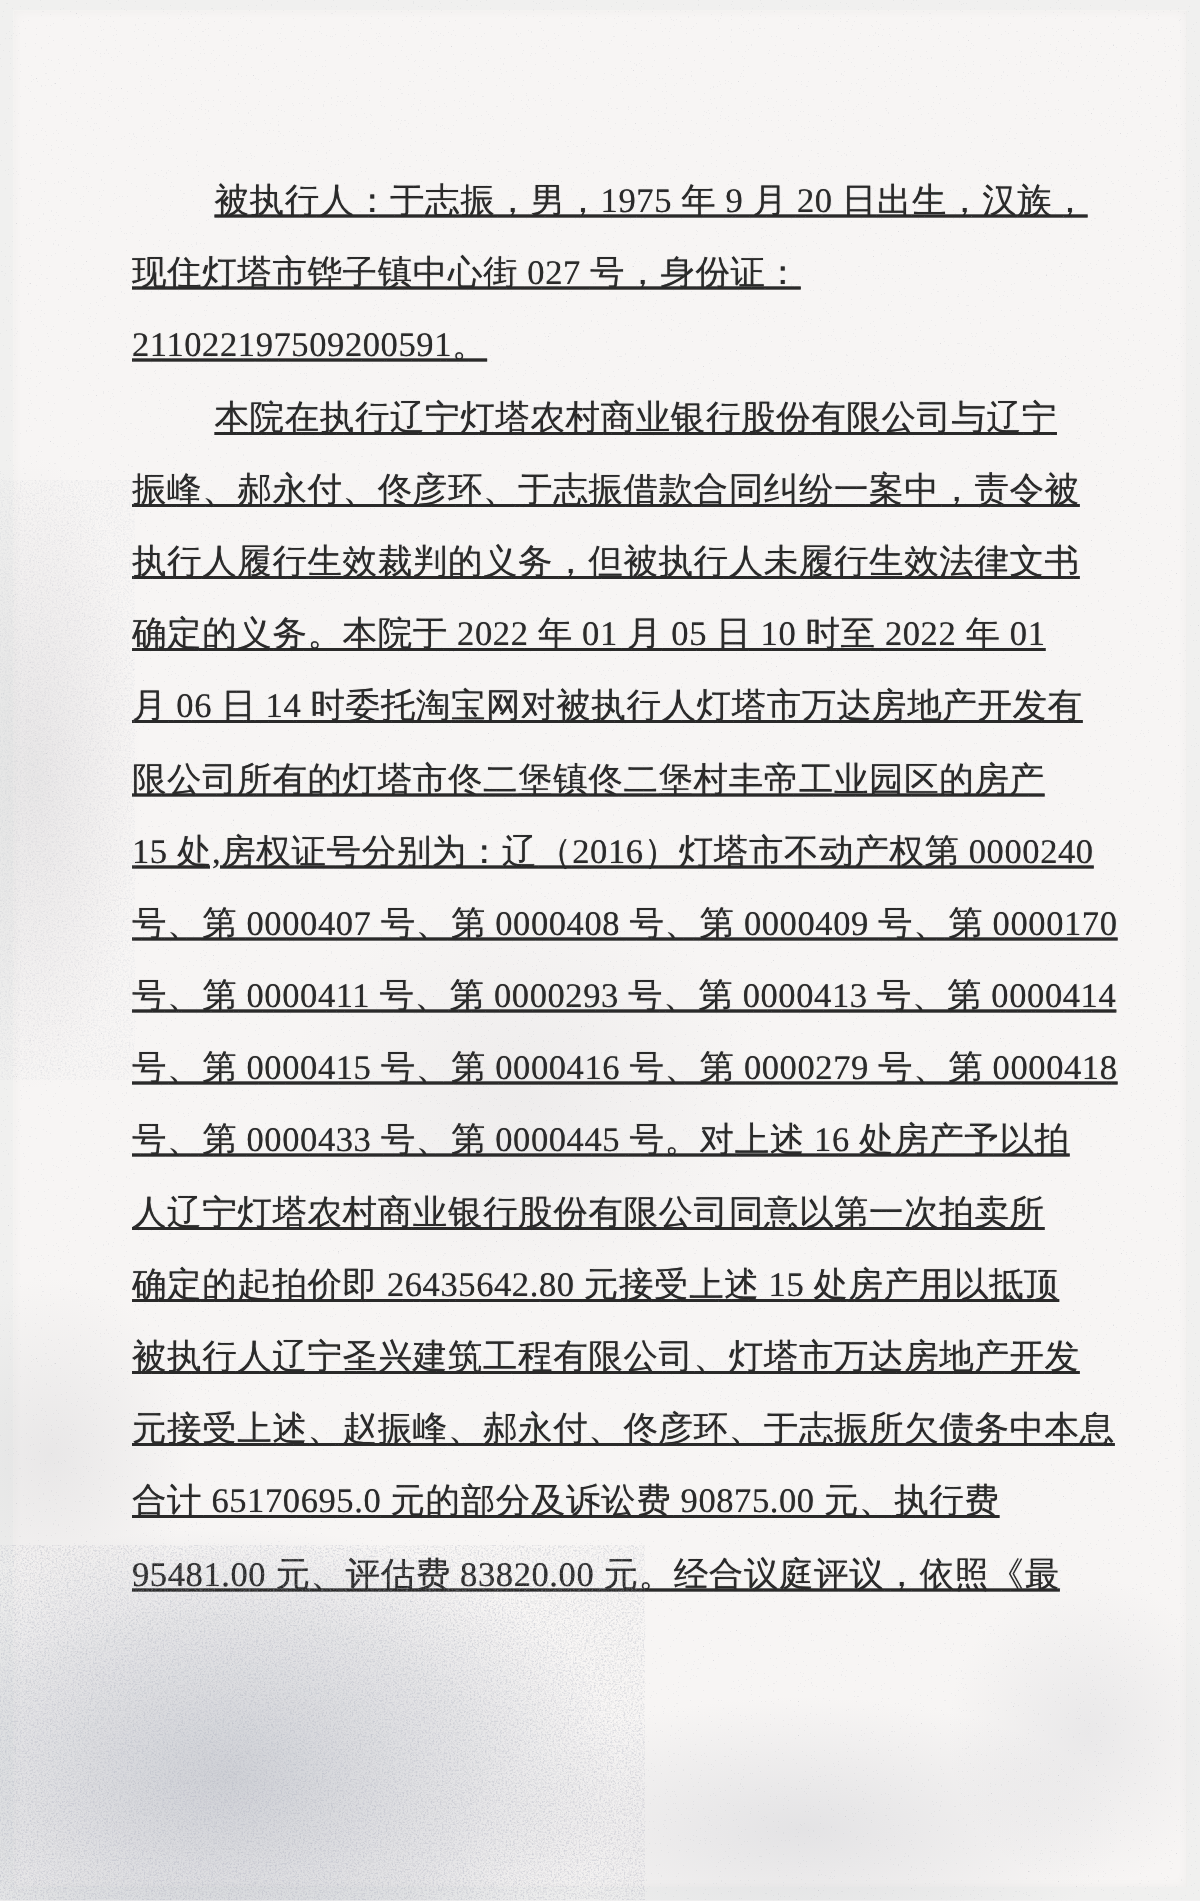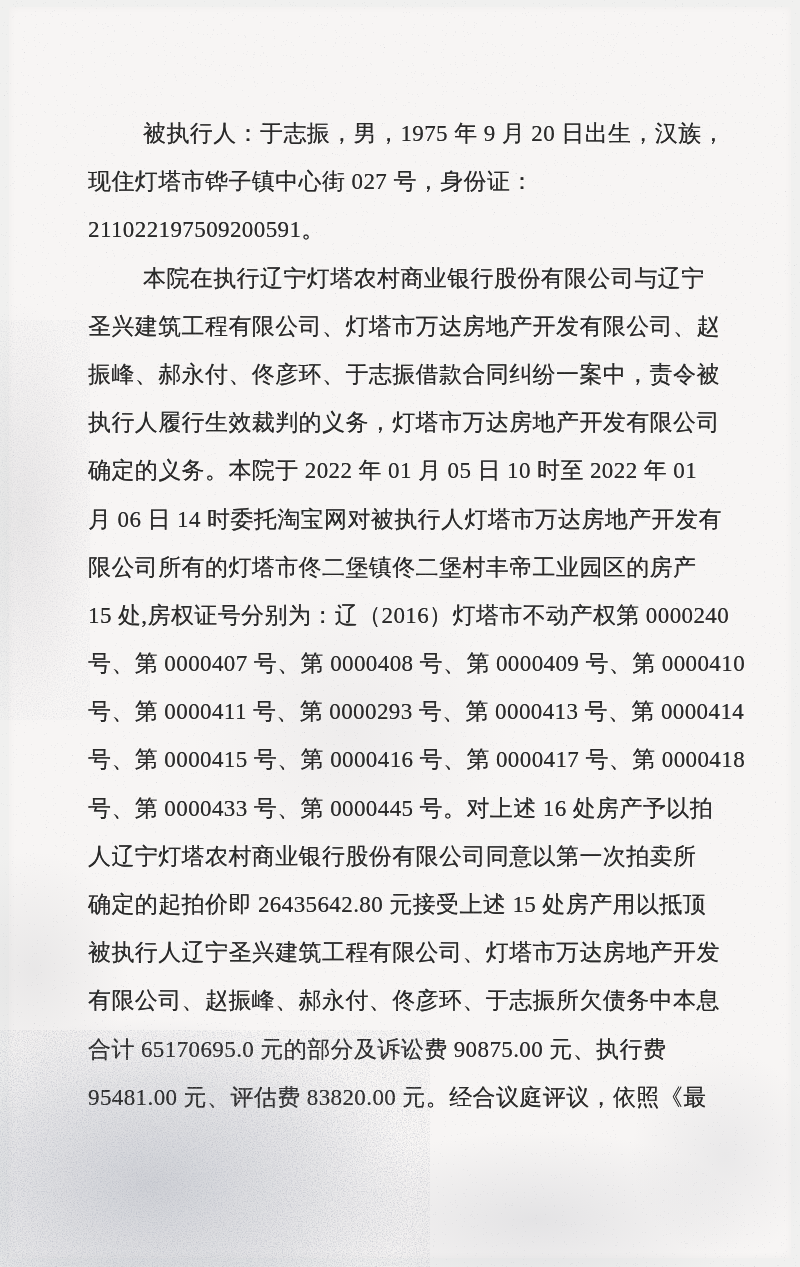--- a/index.html
+++ b/index.html
@@ -34,20 +34,21 @@
       background:radial-gradient(ellipse at 40% 50%, rgba(150,152,160,0.15) 0%, rgba(150,152,160,0) 70%);}
   .textblock{
     position:absolute;left:88px;top:110px;width:660px;z-index:3;
   }
   .line{
     height:48.2px;line-height:48.2px;
     font-size:23px;letter-spacing:0.4px;
     color:var(--ink);
     white-space:nowrap;
     text-shadow:0 0 0.5px rgba(42,42,42,0.75);
+    text-decoration:underline;
   }
   .line.first{text-indent:55px;}
   .grain{position:absolute;left:0;top:0;z-index:4;pointer-events:none;}
 </style>
 </head>
 <body>
 
 <div class="paper"></div>
 
 <div class="smudge s1"></div>
@@ -55,35 +56,34 @@
 <div class="smudge s3"></div>
 <div class="smudge s4"></div>
 <div class="smudge s5"></div>
 <div class="smudge s6"></div>
 
 <div class="textblock">
     <div class="line first">被执行人：于志振，男，1975 年 9 月 20 日出生，汉族，</div>
     <div class="line">现住灯塔市铧子镇中心街 027 号，身份证：</div>
     <div class="line">211022197509200591。</div>
     <div class="line first">本院在执行辽宁灯塔农村商业银行股份有限公司与辽宁</div>
-    <div class="line">圣兴建筑工程有限公司、灯塔市万达房地产开发有限公司、赵</div>
     <div class="line">振峰、郝永付、佟彦环、于志振借款合同纠纷一案中，责令被</div>
-    <div class="line">执行人履行生效裁判的义务，灯塔市万达房地产开发有限公司</div>
+    <div class="line">执行人履行生效裁判的义务，但被执行人未履行生效法律文书</div>
     <div class="line">确定的义务。本院于 2022 年 01 月 05 日 10 时至 2022 年 01</div>
     <div class="line">月 06 日 14 时委托淘宝网对被执行人灯塔市万达房地产开发有</div>
     <div class="line">限公司所有的灯塔市佟二堡镇佟二堡村丰帝工业园区的房产</div>
     <div class="line">15 处,房权证号分别为：辽（2016）灯塔市不动产权第 0000240</div>
-    <div class="line">号、第 0000407 号、第 0000408 号、第 0000409 号、第 0000410</div>
+    <div class="line">号、第 0000407 号、第 0000408 号、第 0000409 号、第 0000170</div>
     <div class="line">号、第 0000411 号、第 0000293 号、第 0000413 号、第 0000414</div>
-    <div class="line">号、第 0000415 号、第 0000416 号、第 0000417 号、第 0000418</div>
+    <div class="line">号、第 0000415 号、第 0000416 号、第 0000279 号、第 0000418</div>
     <div class="line">号、第 0000433 号、第 0000445 号。对上述 16 处房产予以拍</div>
     <div class="line">人辽宁灯塔农村商业银行股份有限公司同意以第一次拍卖所</div>
     <div class="line">确定的起拍价即 26435642.80 元接受上述 15 处房产用以抵顶</div>
     <div class="line">被执行人辽宁圣兴建筑工程有限公司、灯塔市万达房地产开发</div>
-    <div class="line">有限公司、赵振峰、郝永付、佟彦环、于志振所欠债务中本息</div>
+    <div class="line">元接受上述、赵振峰、郝永付、佟彦环、于志振所欠债务中本息</div>
     <div class="line">合计 65170695.0 元的部分及诉讼费 90875.00 元、执行费</div>
     <div class="line">95481.00 元、评估费 83820.00 元。经合议庭评议，依照《最</div>
   </div>
 
 <svg class="grain" width="800" height="1267" xmlns="http://www.w3.org/2000/svg">
   <defs>
     <filter id="speckle" x="0" y="0" width="100%" height="100%">
       <feTurbulence type="fractalNoise" baseFrequency="0.9" numOctaves="2" seed="11"></feTurbulence>
       <feColorMatrix type="matrix" values="0 0 0 0 0.35  0 0 0 0 0.36  0 0 0 0 0.42  0 0 0 1 0"></feColorMatrix>
       <feComponentTransfer>

